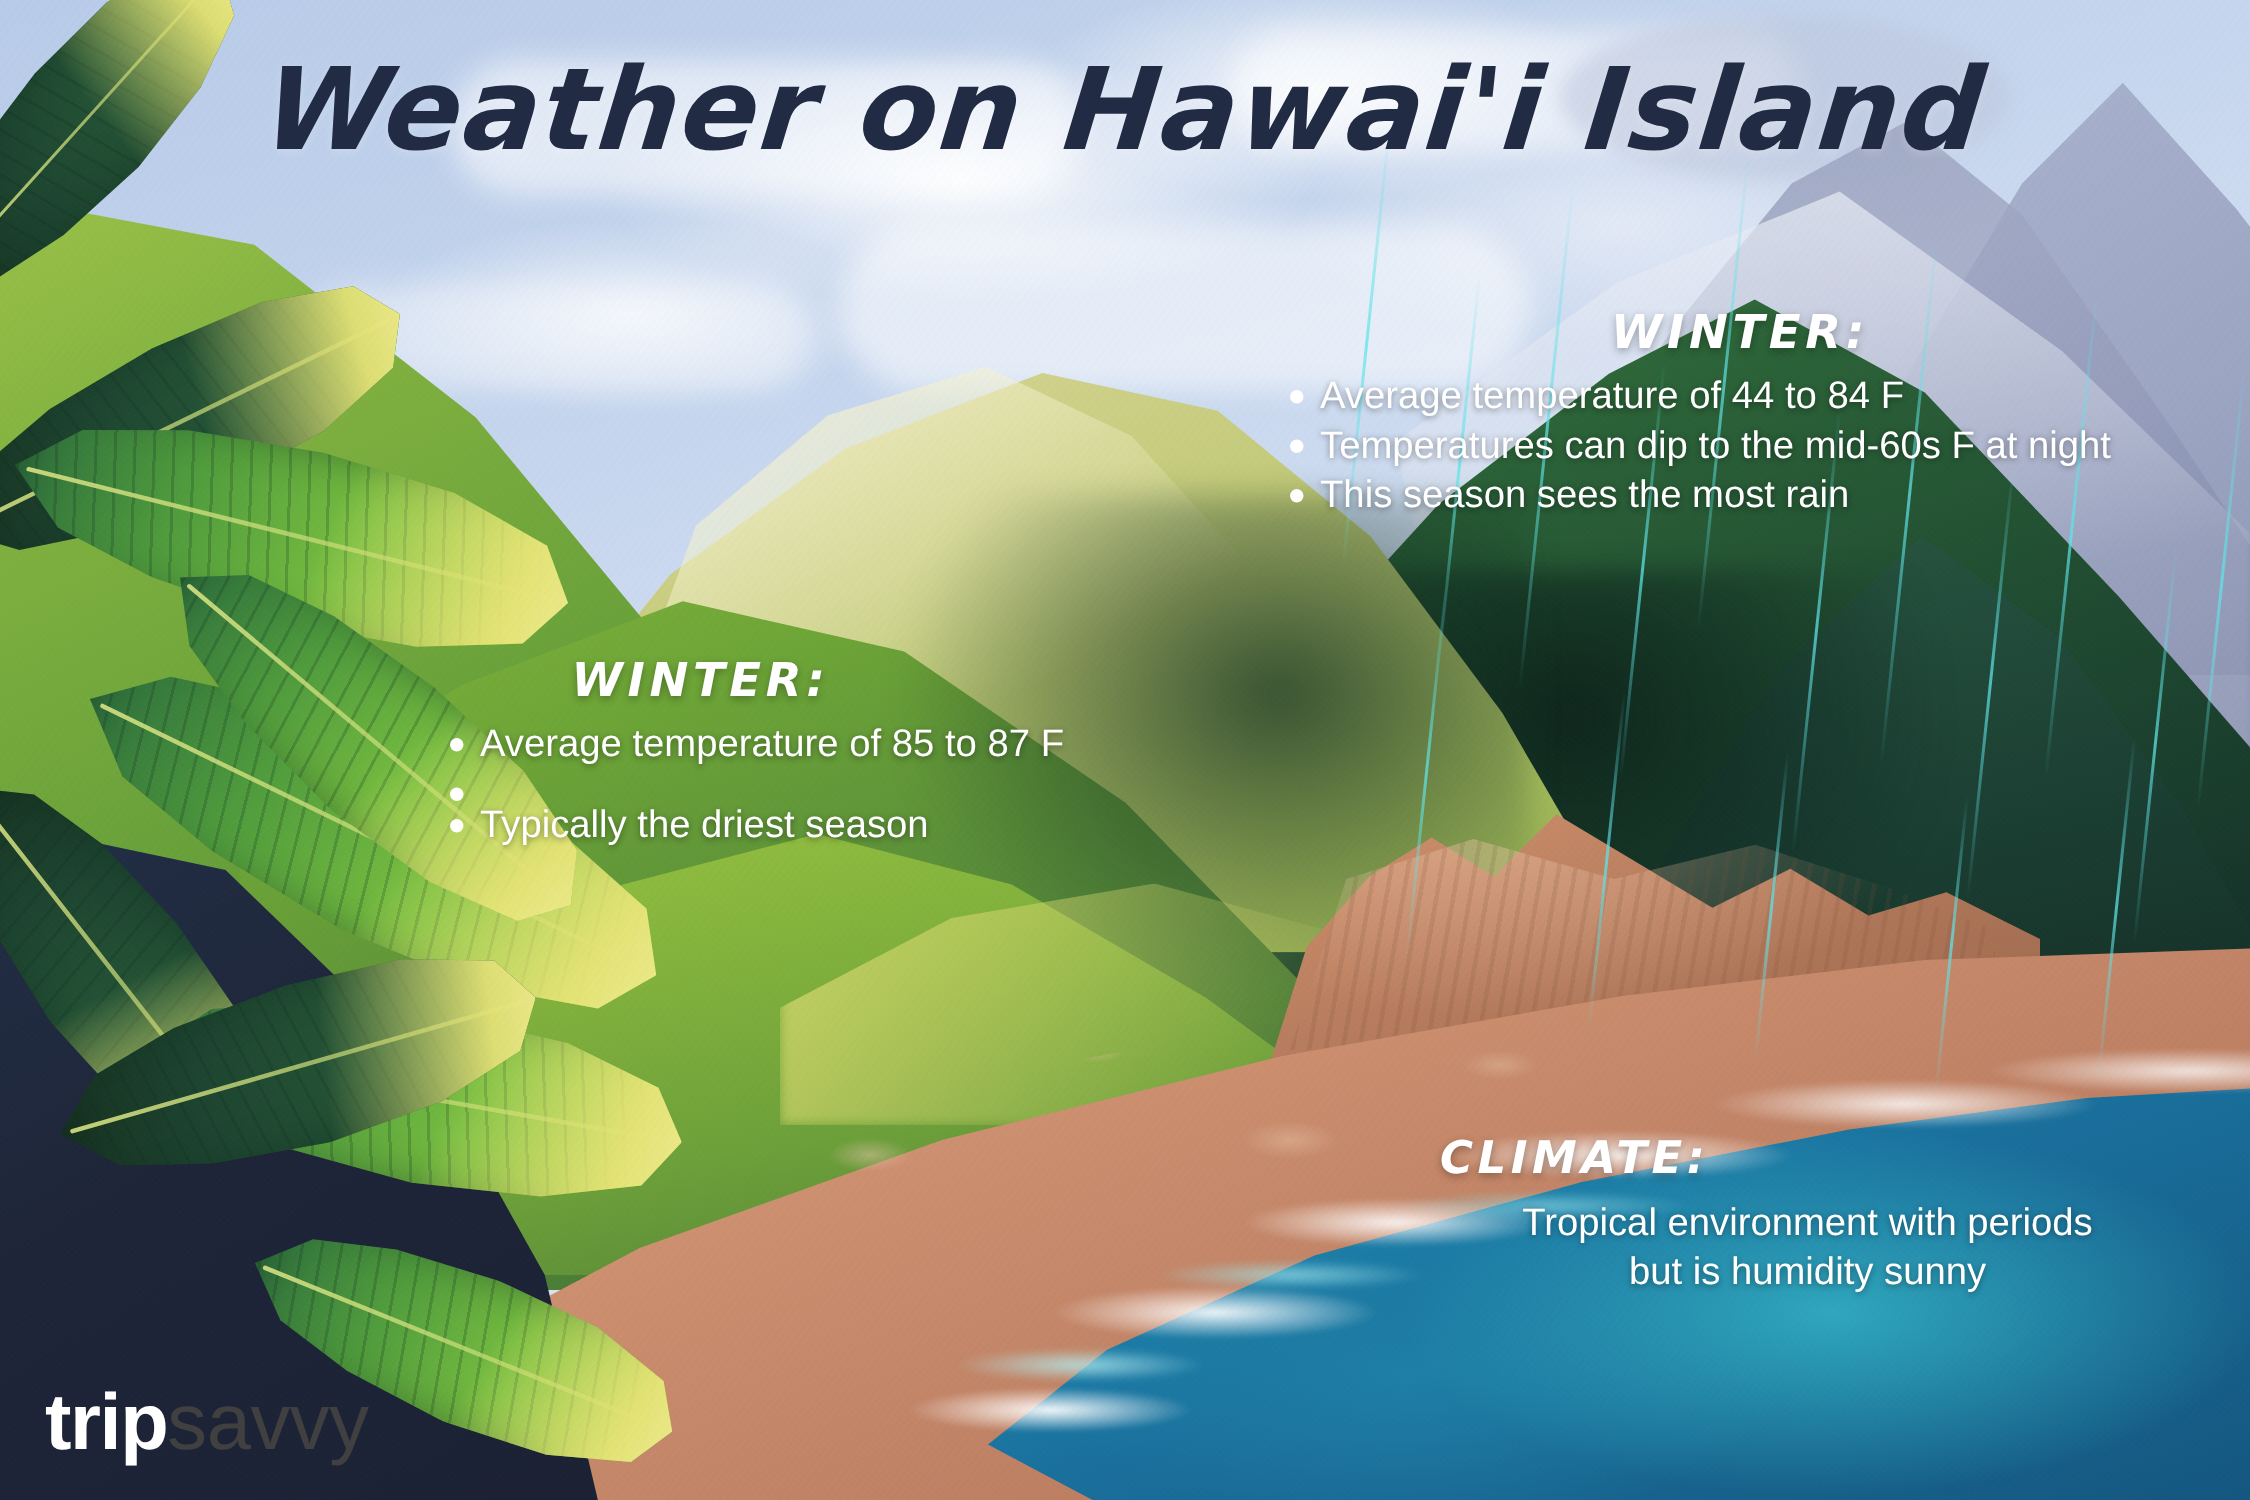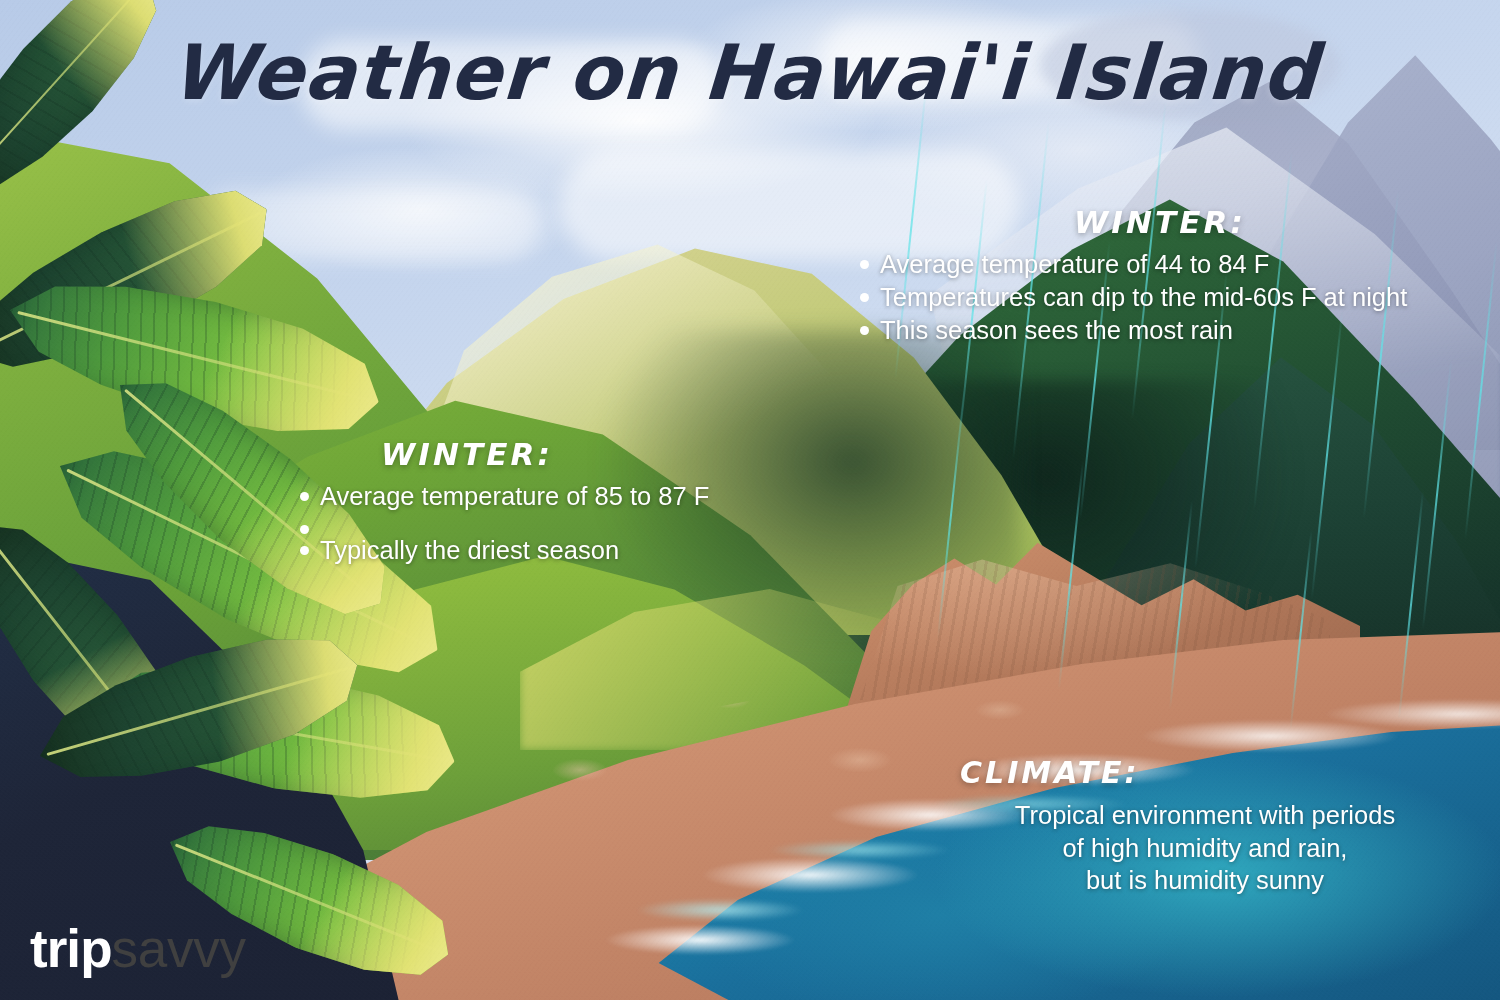--- a/index.html
+++ b/index.html
@@ -420,21 +420,20 @@
       <li>
           <span class="dot"></span>
           <span>Typically the driest season</span>
         </li>
     </ul>
   </div>
 
   <div class="block" id="climate-block">
     <div class="head">CLIMATE:</div>
     <div class="para">Tropical environment with periods</div>
-    <div class="para">of high humidity and rain,</div>
     <div class="para">but is humidity sunny</div>
   </div>
 
   <div id="logo">
     <span id="logo-trip">trip</span>
       <span id="logo-savvy">savvy</span>
   </div>
 
 </div>
 

